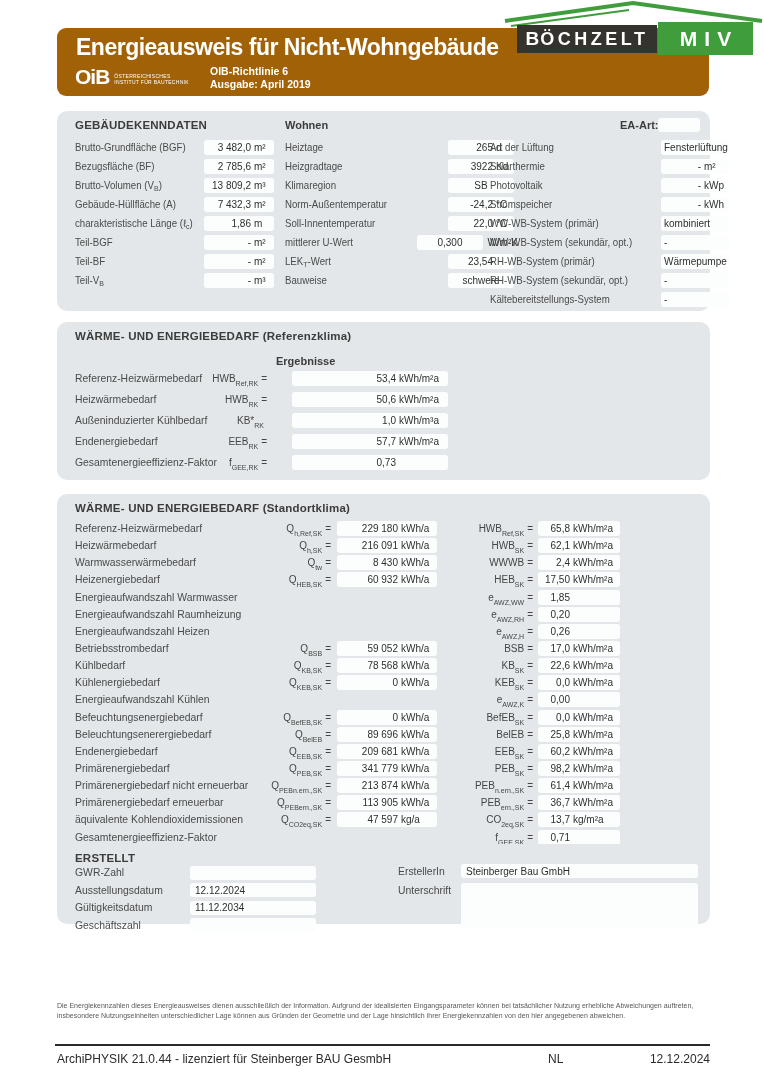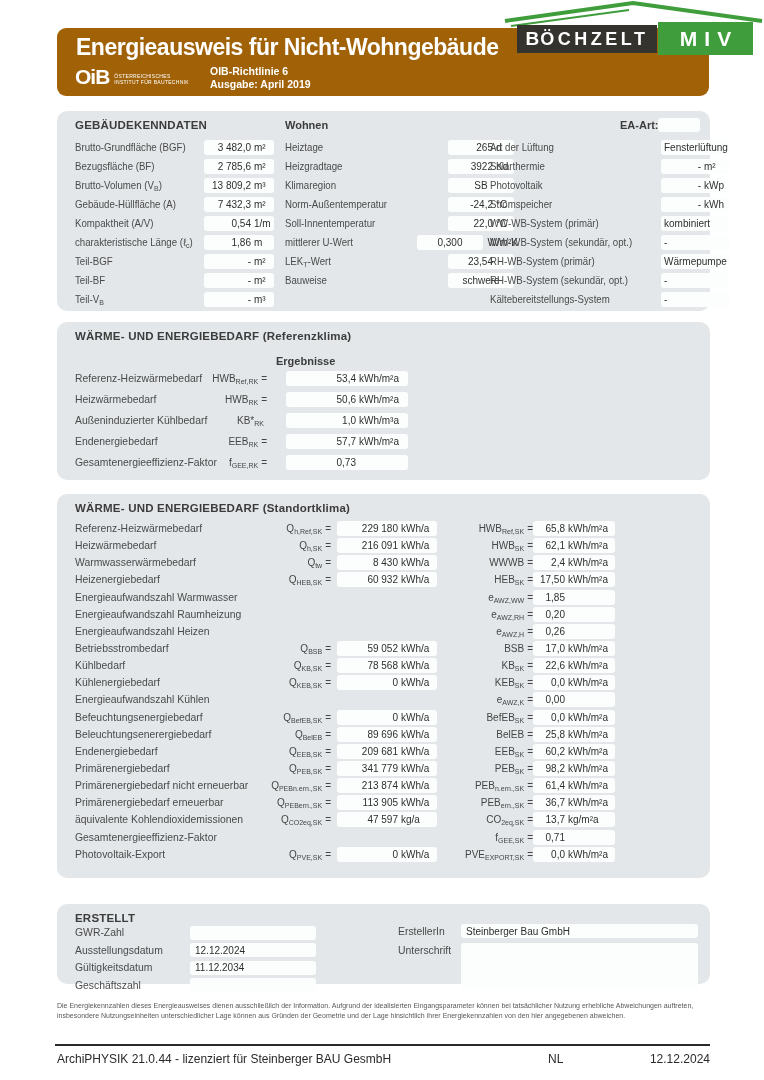--- a/index.html
+++ b/index.html
@@ -18,35 +18,35 @@
   .brand-dark{position:absolute;left:517px;top:25px;width:140px;height:28px;background:#35332d;color:#fff;display:flex;align-items:center;justify-content:center;white-space:nowrap}
   .brand-b{font-size:19px;font-weight:bold;margin-right:1px}
   .brand-rest{font-size:18px;letter-spacing:3.5px;font-weight:bold}
   .brand-miv{position:absolute;left:658px;top:22px;width:95px;height:33px;background:#3f9e3b;color:#fff;display:flex;align-items:center;justify-content:center;font-size:21px;font-weight:bold;letter-spacing:7px;padding-left:7px}
 
   
   .panel{position:absolute;left:57px;width:653px;background:#e3e7e9;border-radius:10px}
   .p1{top:111px;height:200px}
   .p2{top:322px;height:158px}
   .p3{top:494px;height:384px}
-  .p4{top:904px;height:80px}
+  .p4{top:844px;height:80px}
   .sec-title{position:absolute;left:18px;top:8px;font-size:11.5px;font-weight:bold;color:#3c3c3c;letter-spacing:.2px;white-space:nowrap}
 
   
   .field{background:#fcfdfd;border-radius:3px;height:15px;display:flex;align-items:center;font-size:10px;color:#2e2e2e;padding:0 3px;flex:none}
   .field .num{flex:1;text-align:right;white-space:nowrap}
   .field .unit{margin-left:3px;white-space:nowrap;text-align:left}
   .field.center{justify-content:center}
   .field.center .num{flex:none;text-align:center}
   .field.left{justify-content:flex-start}
   .field.left .num{flex:none;text-align:left;white-space:nowrap}
   .unit-out{margin-left:4px;font-size:10px;color:#2e2e2e;white-space:nowrap}
 
   
-  .formula{display:flex;justify-content:flex-end;align-items:center;font-size:10px;color:#454545;white-space:nowrap;flex:none}
+  .formula{display:flex;justify-content:flex-end;align-items:flex-end;font-size:10px;color:#454545;white-space:nowrap;flex:none}
   .f-sub{font-size:7px;position:relative;top:3px}
   .f-post{margin-left:3px}
 
   
   .wohnen{position:absolute;left:228px;top:8px;font-size:11px;font-weight:bold;color:#3c3c3c}
   .ea-art{position:absolute;left:563px;top:8px;font-size:11px;font-weight:bold;color:#3c3c3c}
   .ea-art-field{position:absolute;left:601px;top:7px;width:42px;height:14px;background:#fcfdfd;border-radius:3px}
   .gkcol{position:absolute;top:27px}
   .gkcol1{left:18px;width:203px}
   .gkcol2{left:228px;width:233px}
@@ -60,32 +60,32 @@
   .gkcol3 .field{width:68px}
   .gkcol3 .unit{width:22px}
   .gkcol3 .gkrow{width:243px}
 
   
   .ergebnisse{position:absolute;left:219px;top:33px;font-size:11px;font-weight:bold;color:#3c3c3c}
   .refrows{position:absolute;left:18px;top:46px;width:520px}
   .refrow{display:flex;align-items:center;height:21px}
   .refrow .lbl{width:142px;font-size:10.4px;white-space:nowrap;flex:none}
   .refrow .formula{width:50px}
-  .refrow .field{width:122px;margin-left:19px}
+  .refrow .field{width:156px;margin-left:25px}
   .refrow .unit{width:46px}
 
   
   .skrows{position:absolute;left:18px;top:26px;width:625px}
   .skrow{display:flex;align-items:center;height:17.15px}
   .skrow .lbl{width:184px;font-size:10.4px;white-space:nowrap;flex:none}
   .skrow .qf{width:72px}
   .skrow .qfield{width:100px;margin-left:6px}
   .skrow .qfield .unit{width:33px}
   .skrow .rf{width:96px}
-  .skrow .rfield{width:82px;}
+  .skrow .rfield{width:82px;margin-left:5px}
   .skrow .rfield .unit{width:44px}
 
   
   .eleft{position:absolute;left:18px;top:20px;width:260px}
   .erow{display:flex;align-items:center;height:17.5px}
   .erow .lbl{width:115px;font-size:10.4px;white-space:nowrap;flex:none}
   .efield{width:126px;height:14px;background:#fcfdfd;border-radius:3px;display:flex;align-items:center;font-size:10px;color:#2e2e2e;padding:0 5px}
   .elabel{position:absolute;left:341px;font-size:10.4px}
   .lbl-ersteller{top:22px}
   .lbl-unterschrift{top:41px}
@@ -165,28 +165,20 @@
 
       <div class="gkrow">
         <span class="lbl"><span>Gebäude-Hüllfläche (A)</span><sub></sub><span></span></span>
         <span class="field">
           <span class="num">7 432,3</span>
           <span class="unit">m²</span>
         </span>
         <span class="unit-out"></span>
       </div>
 
-      <div class="gkrow">
-        <span class="lbl"><span>Kompaktheit (A/V)</span><sub></sub><span></span></span>
-        <span class="field">
-          <span class="num">0,54</span>
-          <span class="unit">1/m</span>
-        </span>
-        <span class="unit-out"></span>
-      </div>
 
       <div class="gkrow">
         <span class="lbl"><span>charakteristische Länge (ℓ</span><sub>c</sub><span>)</span></span>
         <span class="field">
           <span class="num">1,86</span>
           <span class="unit">m</span>
         </span>
         <span class="unit-out"></span>
       </div>
 

